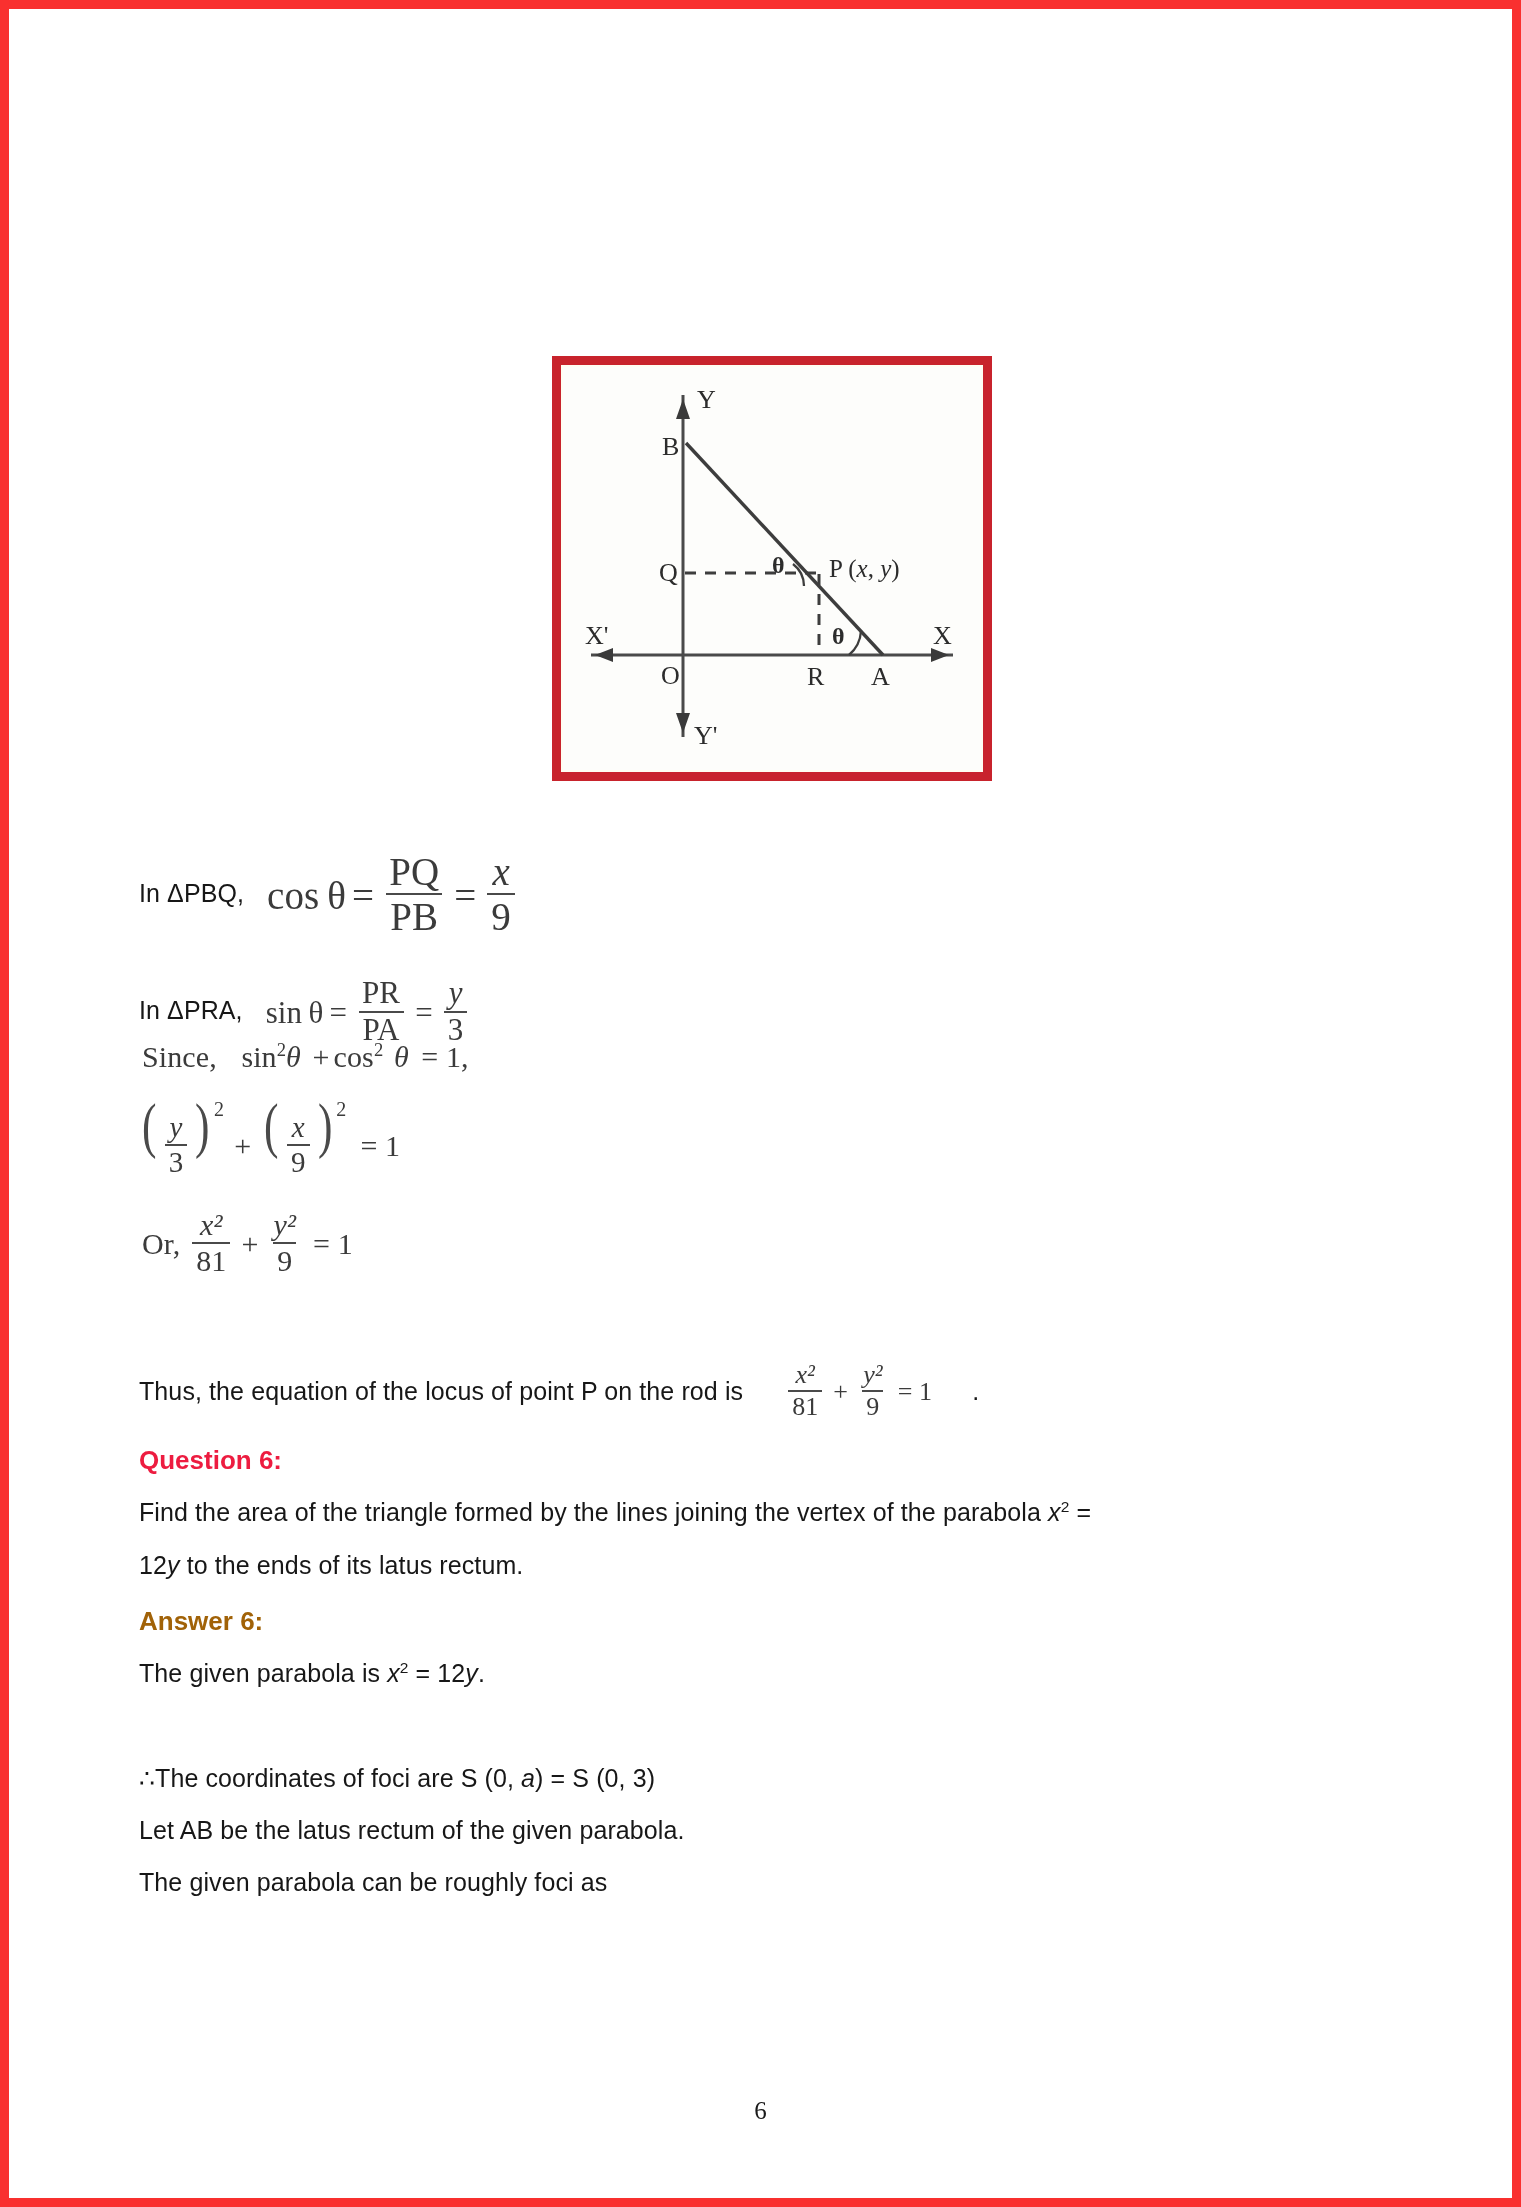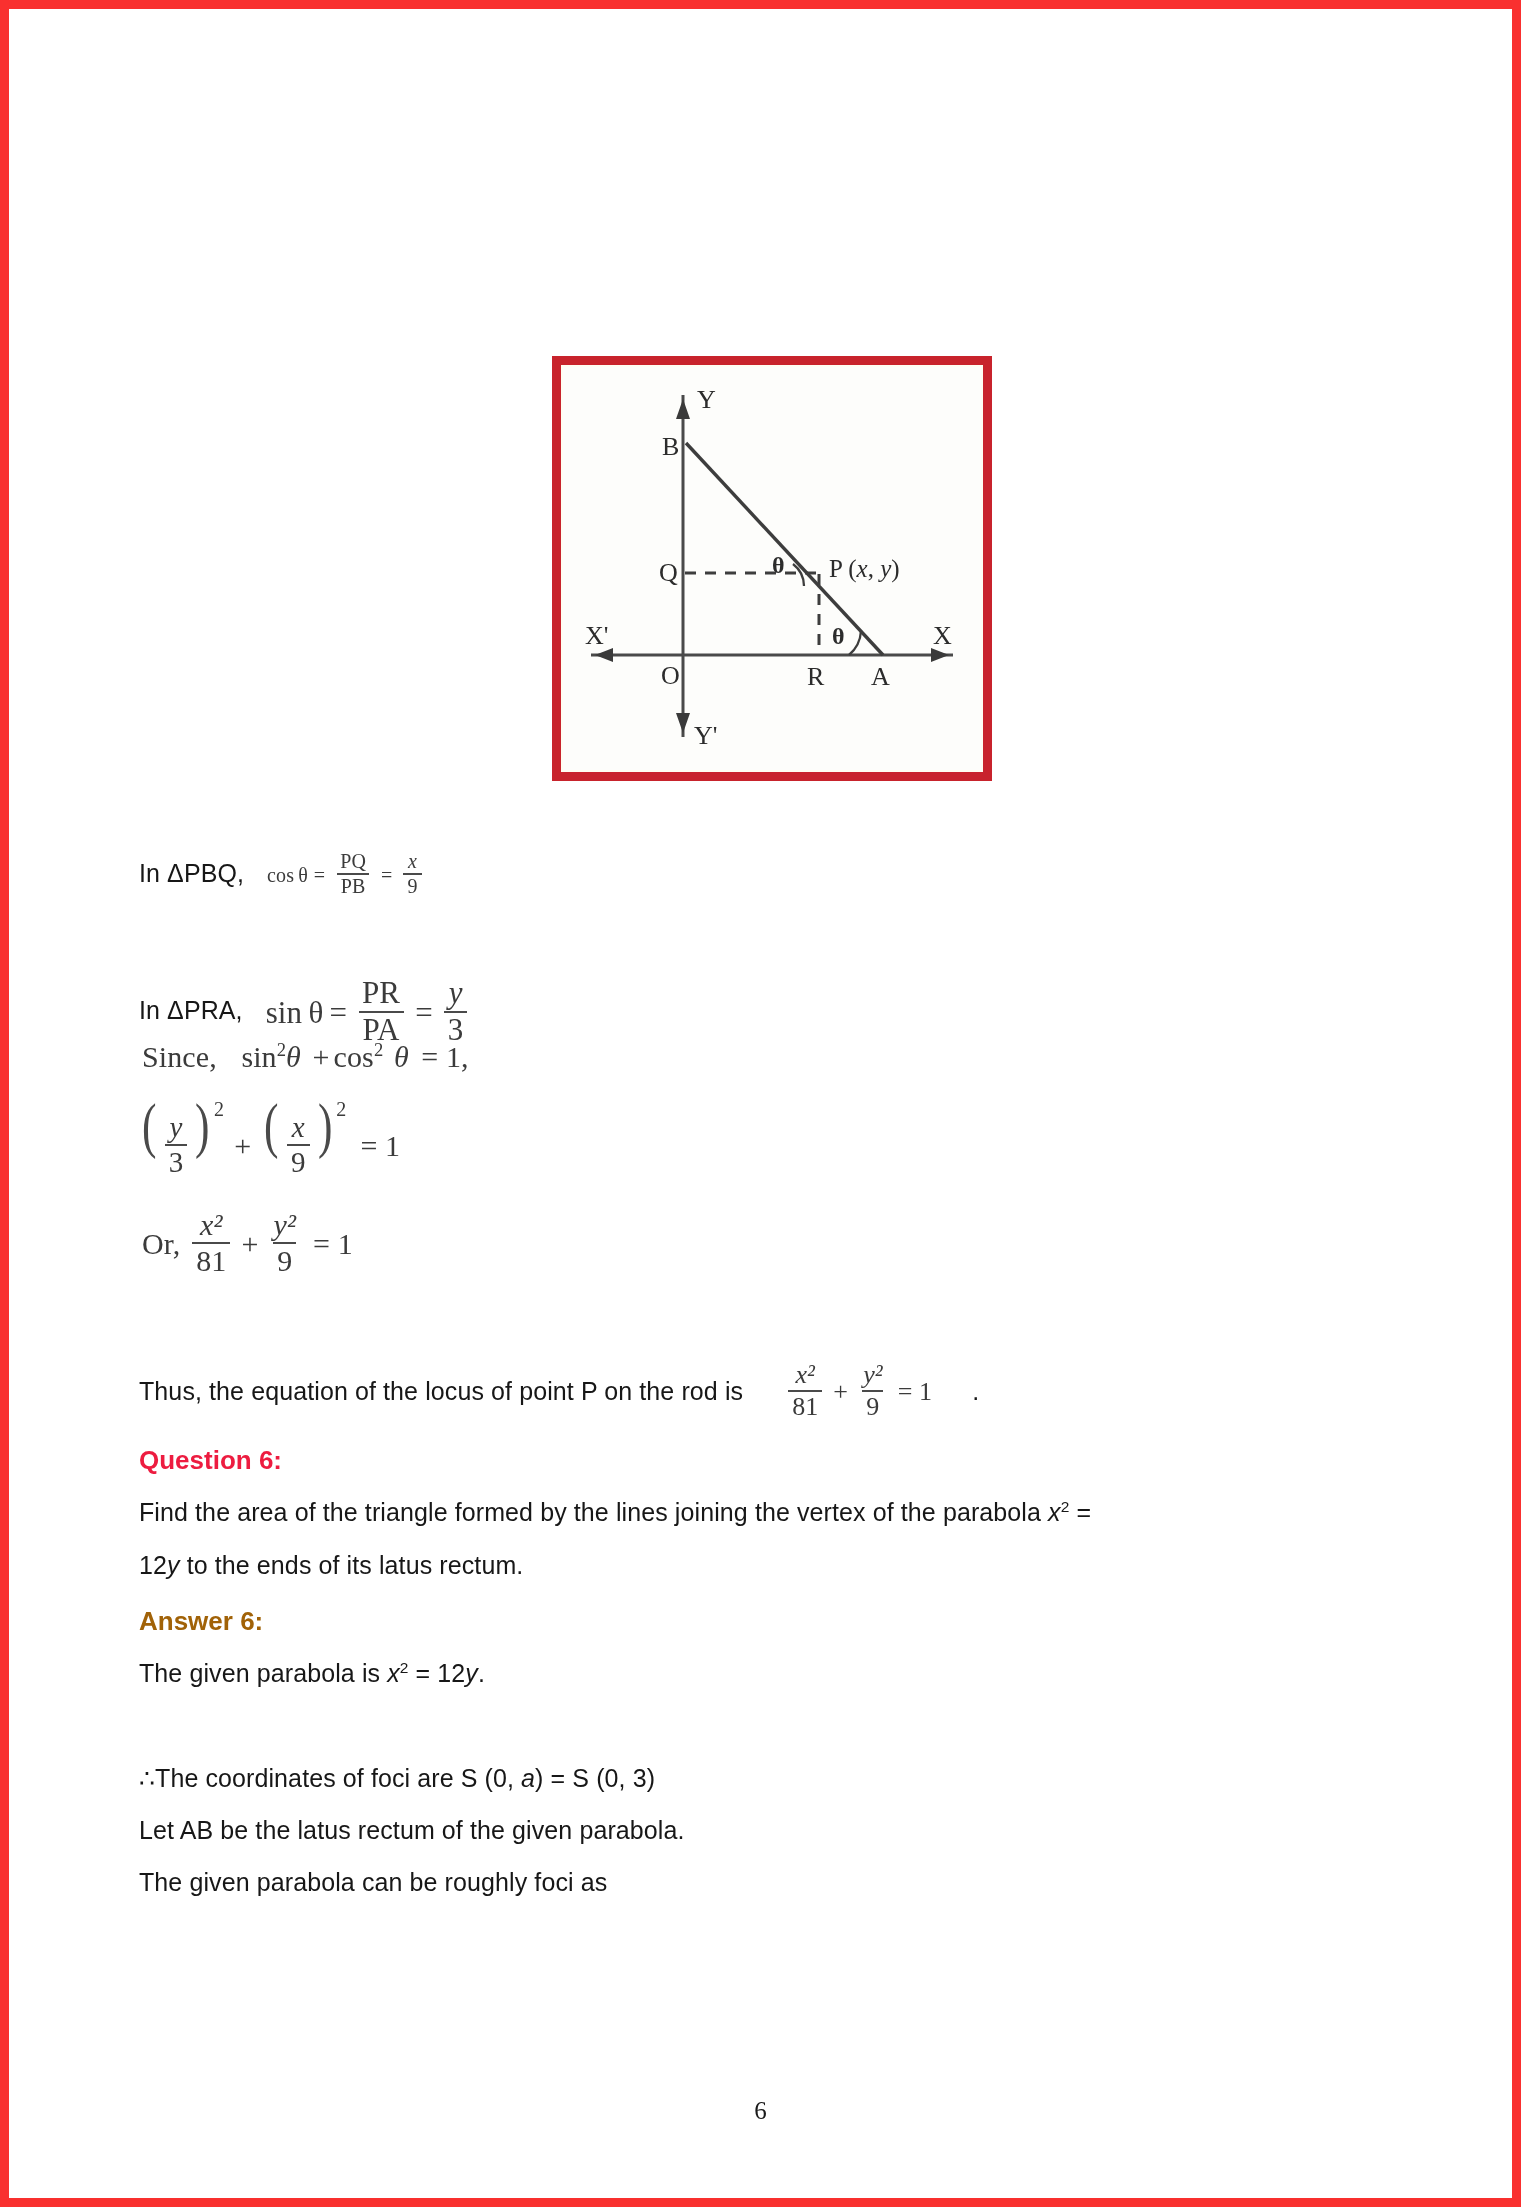--- a/index.html
+++ b/index.html
@@ -187,21 +187,21 @@
         <text x="211" y="208" font-family="Liberation Serif, serif" font-size="24" font-weight="bold" fill="#2c2c2c">θ</text>
         <text x="271" y="279" font-family="Liberation Serif, serif" font-size="24" font-weight="bold" fill="#2c2c2c">θ</text>
         <text x="246" y="320" font-family="Liberation Serif, serif" font-size="26" fill="#2c2c2c">R</text>
         <text x="310" y="320" font-family="Liberation Serif, serif" font-size="26" fill="#2c2c2c">A</text>
         <text x="268" y="212" font-family="Liberation Serif, serif" font-size="25" fill="#2c2c2c">P (<tspan font-style="italic">x</tspan>, <tspan font-style="italic">y</tspan>)</text>
       </svg>
     </div>
 
     <div class="body-line" style="left:130px; top:827px;">
       <span>In ΔPBQ,</span>
-      <span class="mathrow serif-math" style="font-size:20px; margin-left:16px;">
+      <span class="mathrow serif-math" style="font-size:39px; margin-left:16px;">
         <span style="font-style:normal;">cos θ</span>
         <span class="op">=</span>
         <span class="frac">
           <span class="num">PQ</span>
           <span class="den">PB</span>
         </span>
         <span class="op">=</span>
         <span class="frac">
           <span class="num" style="font-style:italic;">x</span>
           <span class="den">9</span>

